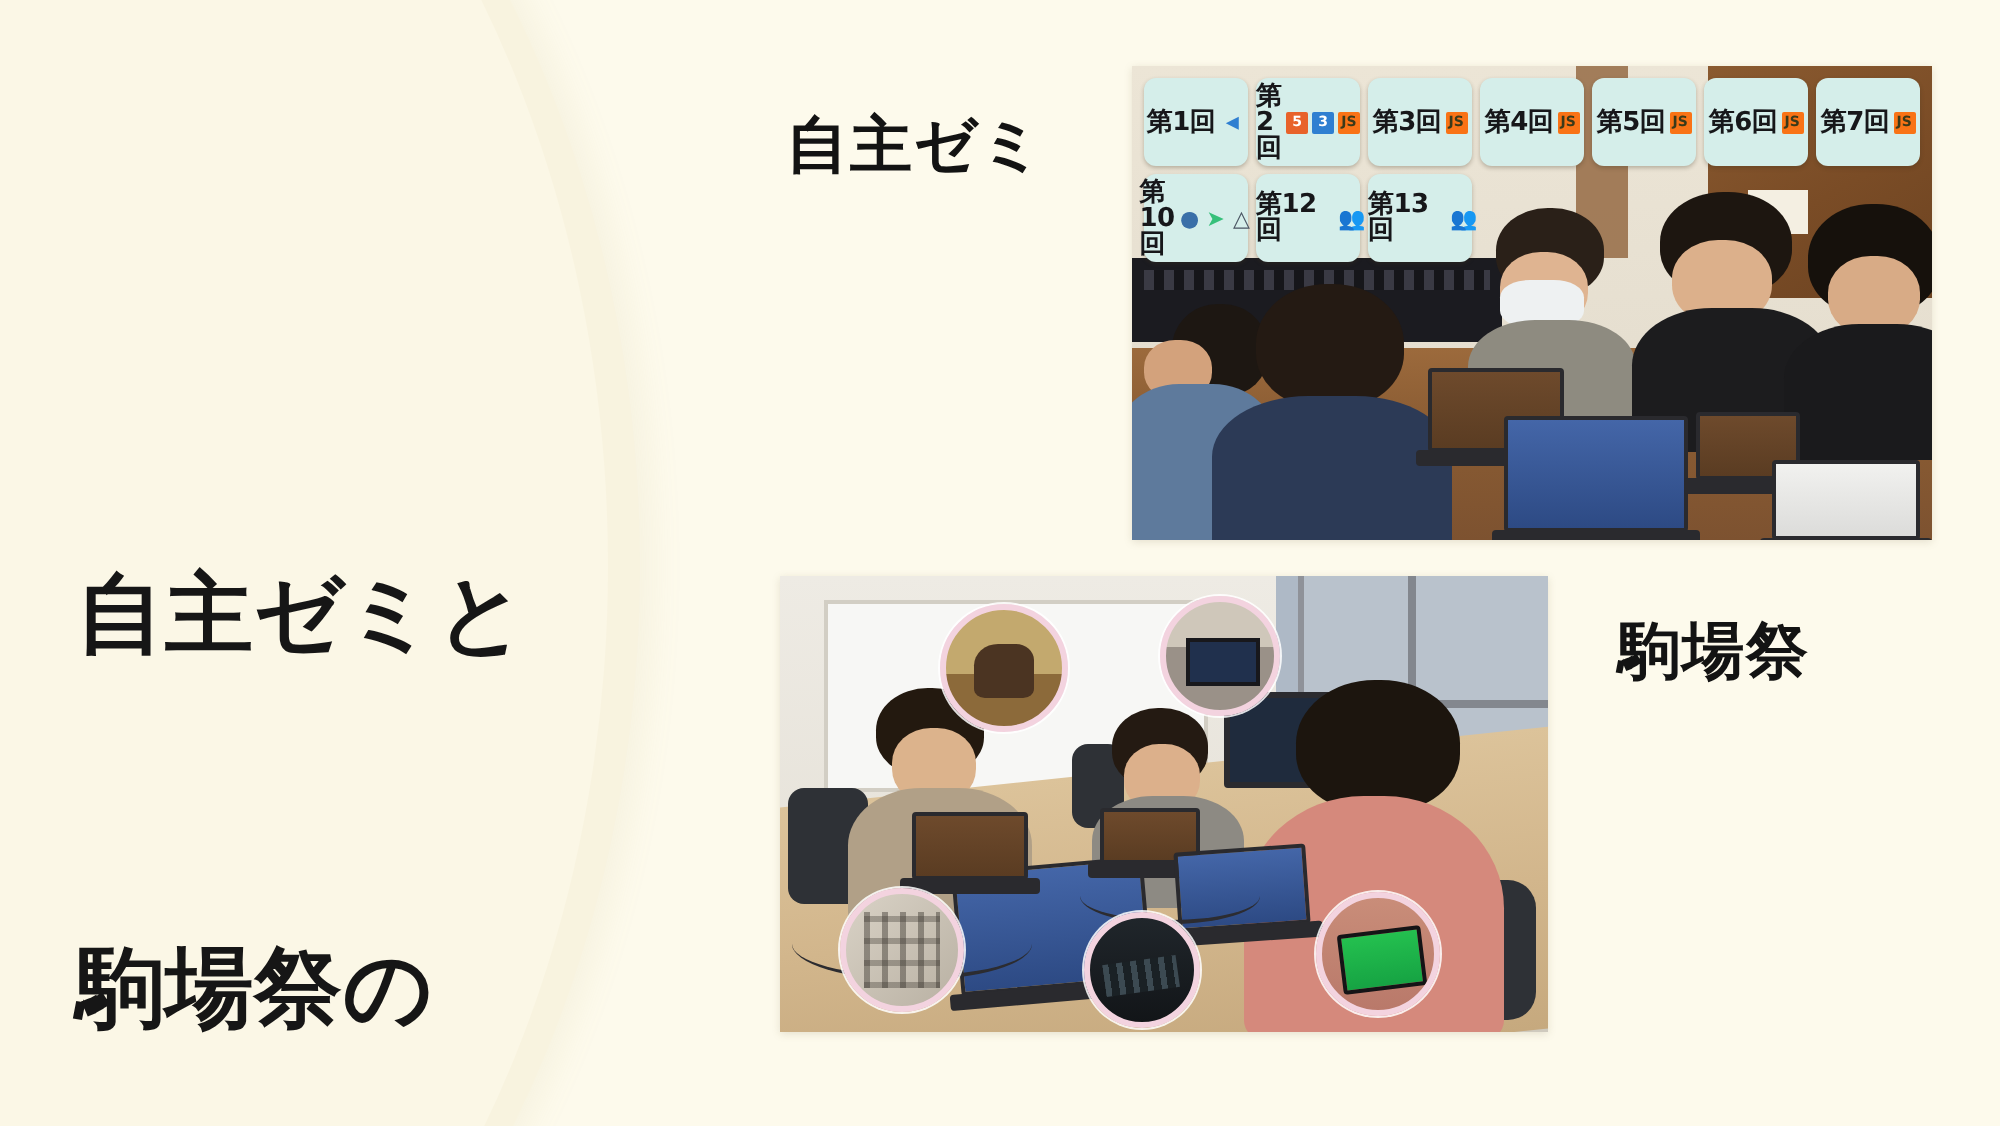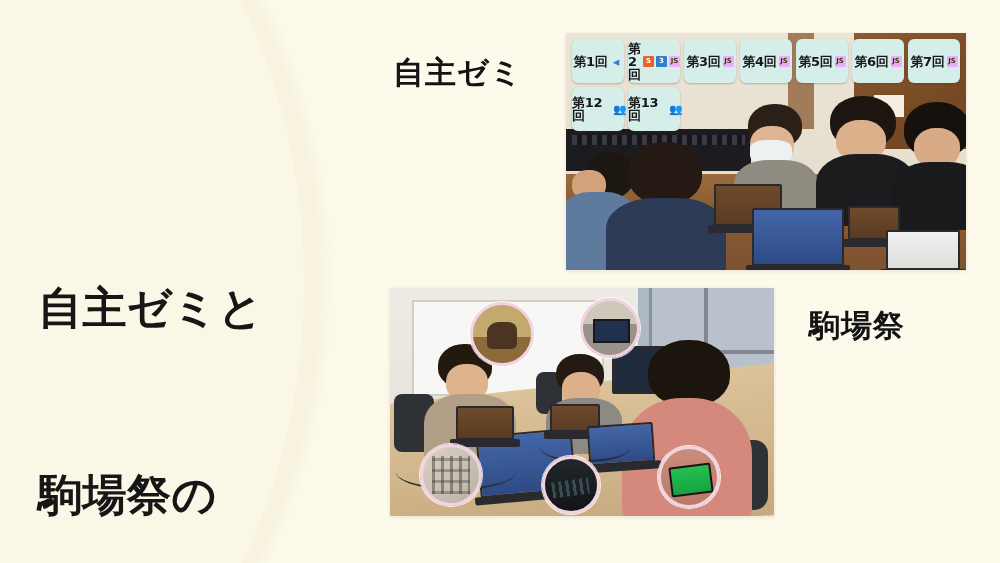--- a/index.html
+++ b/index.html
@@ -401,21 +401,21 @@
   .ic-vscode {
     color: #2f7fd1;
     font-size: 13px;
     width: 13px;
     height: 13px;
     line-height: 13px;
   }
   .ic-html5 { background: #e8622a; color: #fff; border-radius: 1px; }
   .ic-css3  { background: #2f7fd1; color: #fff; border-radius: 1px; }
   .ic-js    { background: #f0d c1c; }
-  .ic-js    { background: #f0abfc; color: #3a3a1a; }
+  .ic-js    { background: #f97316; color: #3a3a1a; }
   .ic-node  { color: #3f8b33; font-size: 10px; }
   .ic-nodetext {
     font-size: 6px;
     color: #6b6b6b;
     letter-spacing: -0.2px;
     font-weight: 700;
   }
   .ic-blur {
     width: 24px;
     height: 7px;
@@ -559,20 +559,28 @@
             <span class="ic ic-js">JS</span>
           </span>
         </div>
 
       </div>
 
       <div class="card-row">
 
 
 
+        <div class="card">
+          <span class="card-title">第10回</span>
+          <span class="card-icons">
+            <span class="ic ic-pg">●</span>
+            <span class="ic ic-supa">➤</span>
+            <span class="ic ic-prisma">△</span>
+          </span>
+        </div>
 
 
         <div class="card">
           <span class="card-title">第12回</span>
           <span class="card-icons">
             <span class="ic ic-people">👥</span>
           </span>
         </div>
 
         <div class="card">

